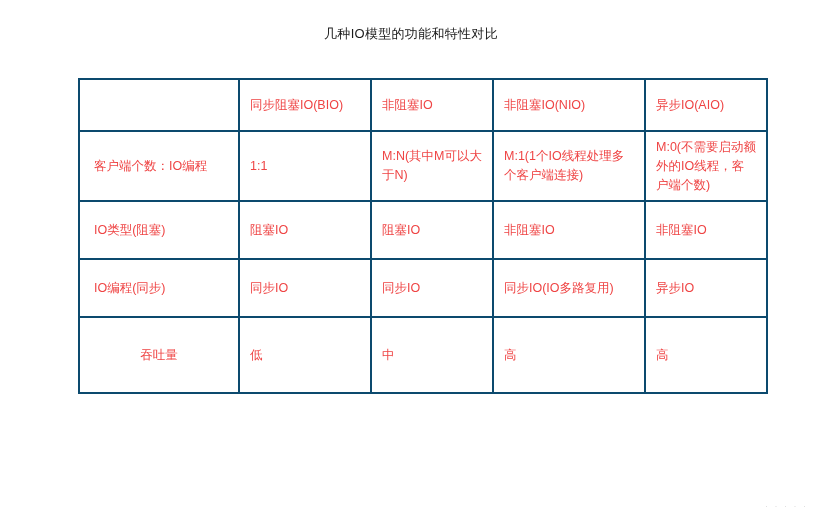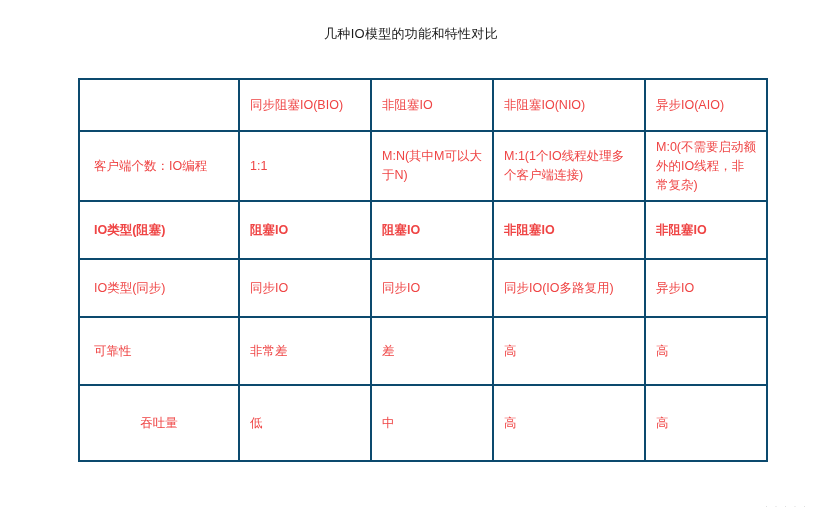--- a/index.html
+++ b/index.html
@@ -47,21 +47,21 @@
   }
   
   col.c0 { width: 160px; }
   col.c1 { width: 132px; }
   col.c2 { width: 122px; }
   col.c3 { width: 152px; }
   col.c4 { width: 122px; }
 
   tr.head td { height: 38px; }
   tr.r0 td { height: 56px; }
-  tr.r1 td { height: 44px; font-weight: bold; }
+  tr.r1 td { height: 44px; }
   tr.r2 td { height: 44px; }
   tr.r3 td { height: 46px; }
   tr.r4 td { height: 48px; }
   tr.r5 td { height: 54px; }
   tr.r6 td { height: 62px; }
 
   td.rowlabel {
     text-align: center;
   }
   td.rowlabel.leftish {
@@ -105,48 +105,41 @@
         <td class="cell">非阻塞IO</td>
         <td class="cell">非阻塞IO(NIO)</td>
         <td class="cell">异步IO(AIO)</td>
       </tr>
 
       <tr class="r0">
         <td class="rowlabel leftish">客户端个数：IO编程</td>
         <td class="cell">1:1</td>
         <td class="cell">M:N(其中M可以大于N)</td>
         <td class="cell">M:1(1个IO线程处理多个客户端连接)</td>
-        <td class="cell">M:0(不需要启动额外的IO线程，非常复杂)</td>
+        <td class="cell">M:0(不需要启动额外的IO线程，客户端个数)</td>
       </tr>
 
       <tr class="r1">
         <td class="rowlabel leftish">IO类型(阻塞)</td>
         <td class="cell">阻塞IO</td>
         <td class="cell">阻塞IO</td>
         <td class="cell">非阻塞IO</td>
         <td class="cell">非阻塞IO</td>
       </tr>
 
       <tr class="r2">
-        <td class="rowlabel leftish">IO类型(同步)</td>
+        <td class="rowlabel leftish">IO编程(同步)</td>
         <td class="cell">同步IO</td>
         <td class="cell">同步IO</td>
         <td class="cell">同步IO(IO多路复用)</td>
         <td class="cell">异步IO</td>
       </tr>
 
 
 
-      <tr class="r5">
-        <td class="rowlabel leftish">可靠性</td>
-        <td class="cell">非常差</td>
-        <td class="cell">差</td>
-        <td class="cell">高</td>
-        <td class="cell">高</td>
-      </tr>
 
       <tr class="r6">
         <td class="rowlabel">吞吐量</td>
         <td class="cell">低</td>
         <td class="cell">中</td>
         <td class="cell">高</td>
         <td class="cell">高</td>
       </tr>
     </tbody>
   </table>

